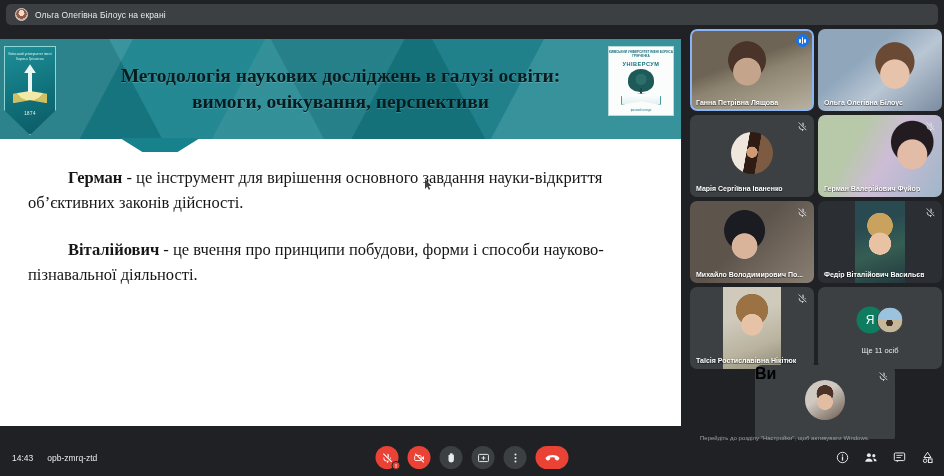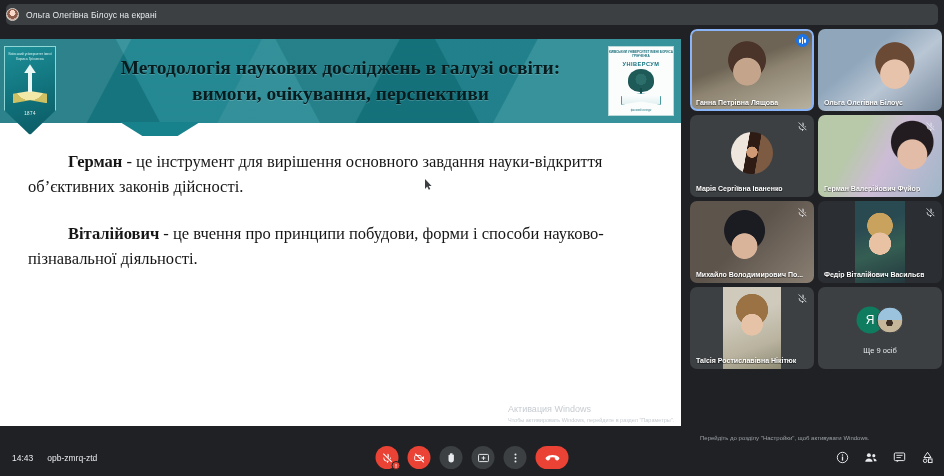--- a/index.html
+++ b/index.html
@@ -10,21 +10,21 @@
     overflow: hidden;
   }
   .app { position: relative; width: 944px; height: 476px; background: #202124; }
 
   
   .presenter-bar {
     position: absolute; left: 6px; top: 4px;
     width: 932px; height: 21px;
     background: #3c4043; border-radius: 5px;
     display: flex; align-items: center; gap: 7px;
-    padding: 0 0;
+    padding: 0 9px;
   }
   .presenter-avatar {
     width: 13px; height: 13px; border-radius: 50%;
     background: radial-gradient(circle at 50% 38%, #f6d7c8 0 34%, #8d5b4a 35% 62%, #c9a79a 63% 100%);
     border: 1px solid #d9d2cb; flex: none;
   }
   .presenter-text { color: #e8eaed; font-size: 8.5px; letter-spacing: .1px; white-space: nowrap; }
 
   
   .stage {
@@ -34,21 +34,21 @@
   }
   .slide {
     position: absolute; left: 0; top: 10px;
     width: 681px; height: 387px;
     background: #ffffff;
     overflow: hidden;
   }
 
   
   .slide-header {
-    position: relative; width: 100%; height: 84px;
+    position: relative; width: 100%; height: 100px;
     background:
       linear-gradient(118deg, rgba(255,255,255,.10) 0 18%, rgba(0,0,0,0) 18.2% 36%, rgba(255,255,255,.07) 36.2% 55%, rgba(0,0,0,.05) 55.2% 74%, rgba(255,255,255,.09) 74.2% 100%),
       linear-gradient(62deg,  rgba(0,0,0,.10) 0 22%, rgba(255,255,255,.06) 22.2% 44%, rgba(0,0,0,.08) 44.2% 66%, rgba(255,255,255,.05) 66.2% 100%),
       #17818c;
     display: flex; align-items: center; justify-content: center;
   }
   .slide-header::after {
     content:""; position:absolute; left:0; right:0; bottom:-13px; height:14px;
     background:
       linear-gradient(to bottom right, transparent 49.6%, #17818c 50%) left  / 50.3% 100% no-repeat,
@@ -308,24 +308,20 @@
           <b>Віталійович</b><span> - це вчення про принципи побудови, форми і способи науково-пізнавальної діяльності.</span>
         </div>
       </div>
 
       <div class="cursor-arrow">
         <svg width="7" height="11" viewBox="0 0 7 11">
             <path d="M0 0 L0 10 L2.2 7.6 L3.8 10.8 L5.3 10 L3.7 7 L6.6 7 Z" fill="#3c4043"></path>
           </svg>
       </div>
 
-      <div class="wm-slide">
-        <div class="t1">Активация Windows</div>
-        <div class="t2">Чтобы активировать Windows, перейдите в раздел "Параметры".</div>
-      </div>
 
     </div>
   </div>
 
   <div class="rail">
     <div class="grid">
 
       <div class="tile active ph1" style="left:0; top:0; width:124px; height:82px;">
         <div class="mic-badge">
           <span class="bars">
@@ -389,26 +385,37 @@
           <path d="M2.4 2.1l11.2 11.2" stroke="#e8eaed" stroke-width="1.3"></path>
         </svg>
         <div class="name">Таїсія Ростиславівна Нікітюк</div>
       </div>
 
       <div class="tile ph8" style="left:128px; top:258px; width:124px; height:82px;">
         <div class="more-wrap">
           <div class="a1">Я</div>
           <div class="a2"></div>
         </div>
-        <div class="more-label">Ще 9 осіб</div>
+        <div class="more-label">Ще 11 осіб</div>
       </div>
 
     </div>
   </div>
 
+  <div class="selfview">
+    <svg class="mic-off" viewBox="0 0 16 16">
+      <path d="M8 2.2a1.7 1.7 0 0 1 1.7 1.7v3.4a1.7 1.7 0 0 1-.1.6L8 6.2V2.2z" fill="#e8eaed"></path>
+      <path d="M11.4 7.3a3.4 3.4 0 0 1-.3 1.3l.9.9A4.7 4.7 0 0 0 12.5 7.3h-1.1zM3.5 7.3H2.4A5.6 5.6 0 0 0 7.4 12.8V14.6h1.2v-1.8a5.5 5.5 0 0 0 1.6-.4l-.9-.9a4.4 4.4 0 0 1-5.8-4.2z" fill="#e8eaed"></path>
+      <path d="M2.4 2.1l11.2 11.2" stroke="#e8eaed" stroke-width="1.3"></path>
+    </svg>
+    <div class="avatar-circle">
+        <div class="self-pic"></div>
+      </div>
+    <div class="name">Ви</div>
+  </div>
 
   <div class="wm-bottom">
     <div class="t2">Перейдіть до розділу "Настройки", щоб активувати Windows.</div>
   </div>
 
   <div class="bottombar">
     <div class="meta">
       <span>14:43</span>
       <span>opb-zmrq-ztd</span>
     </div>

